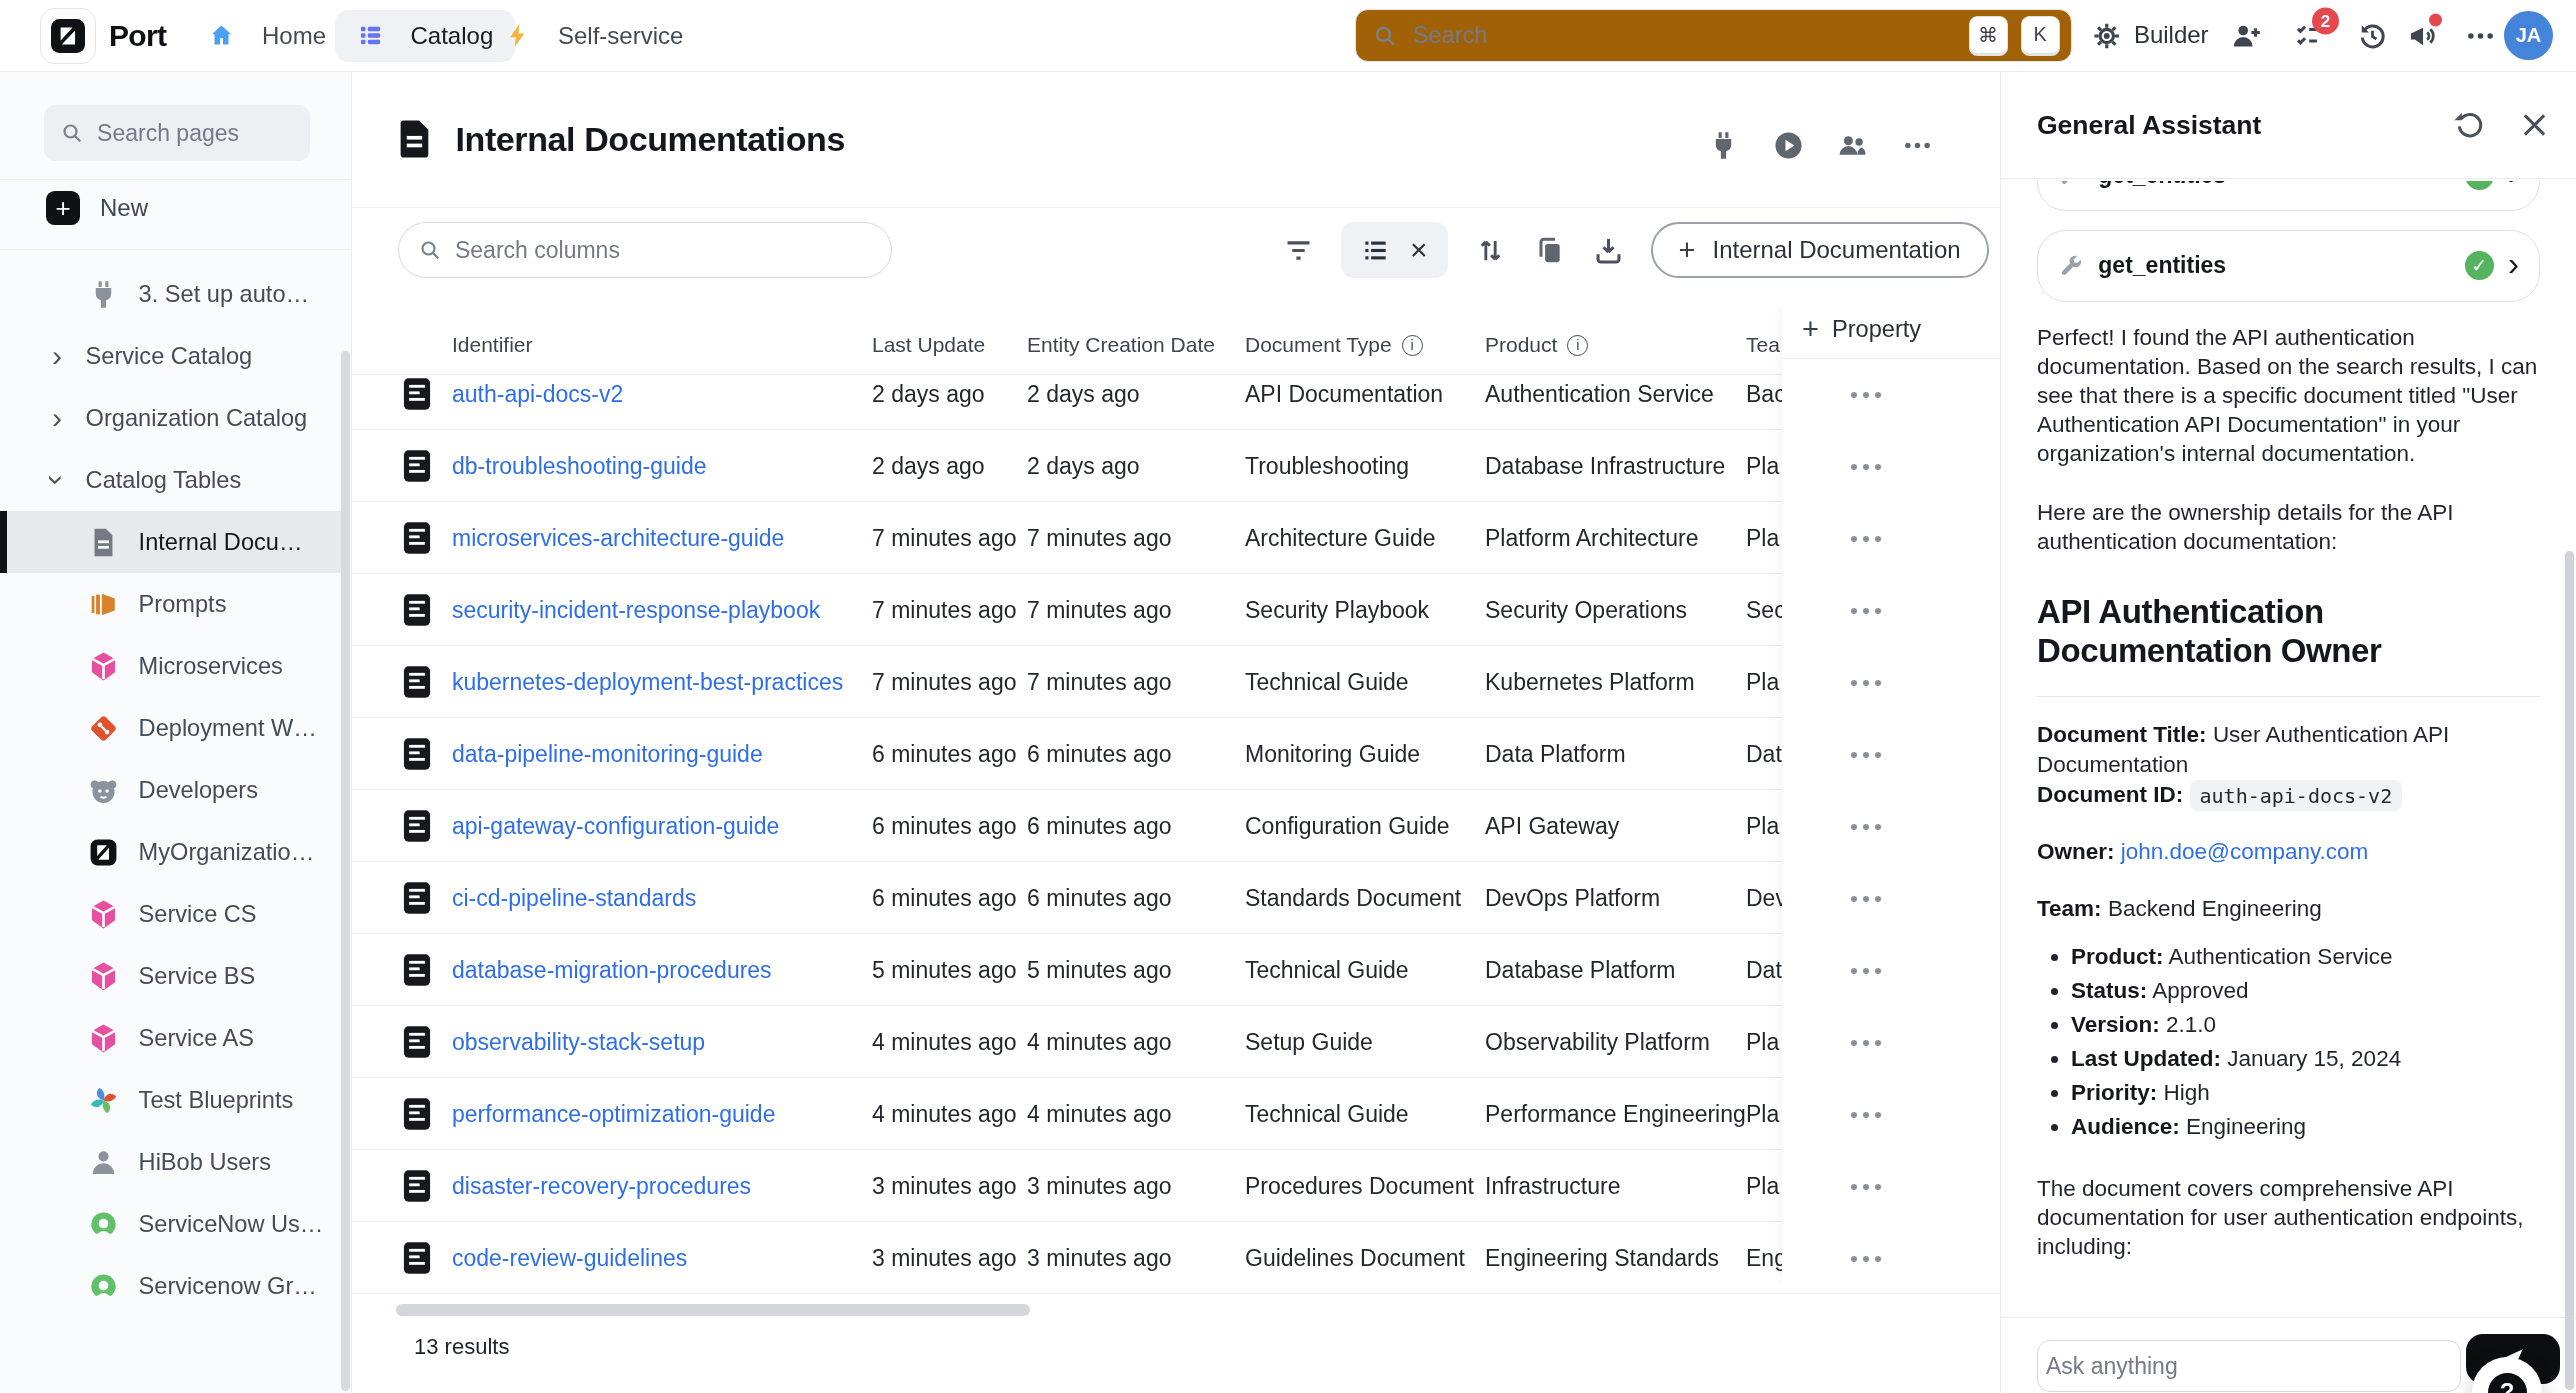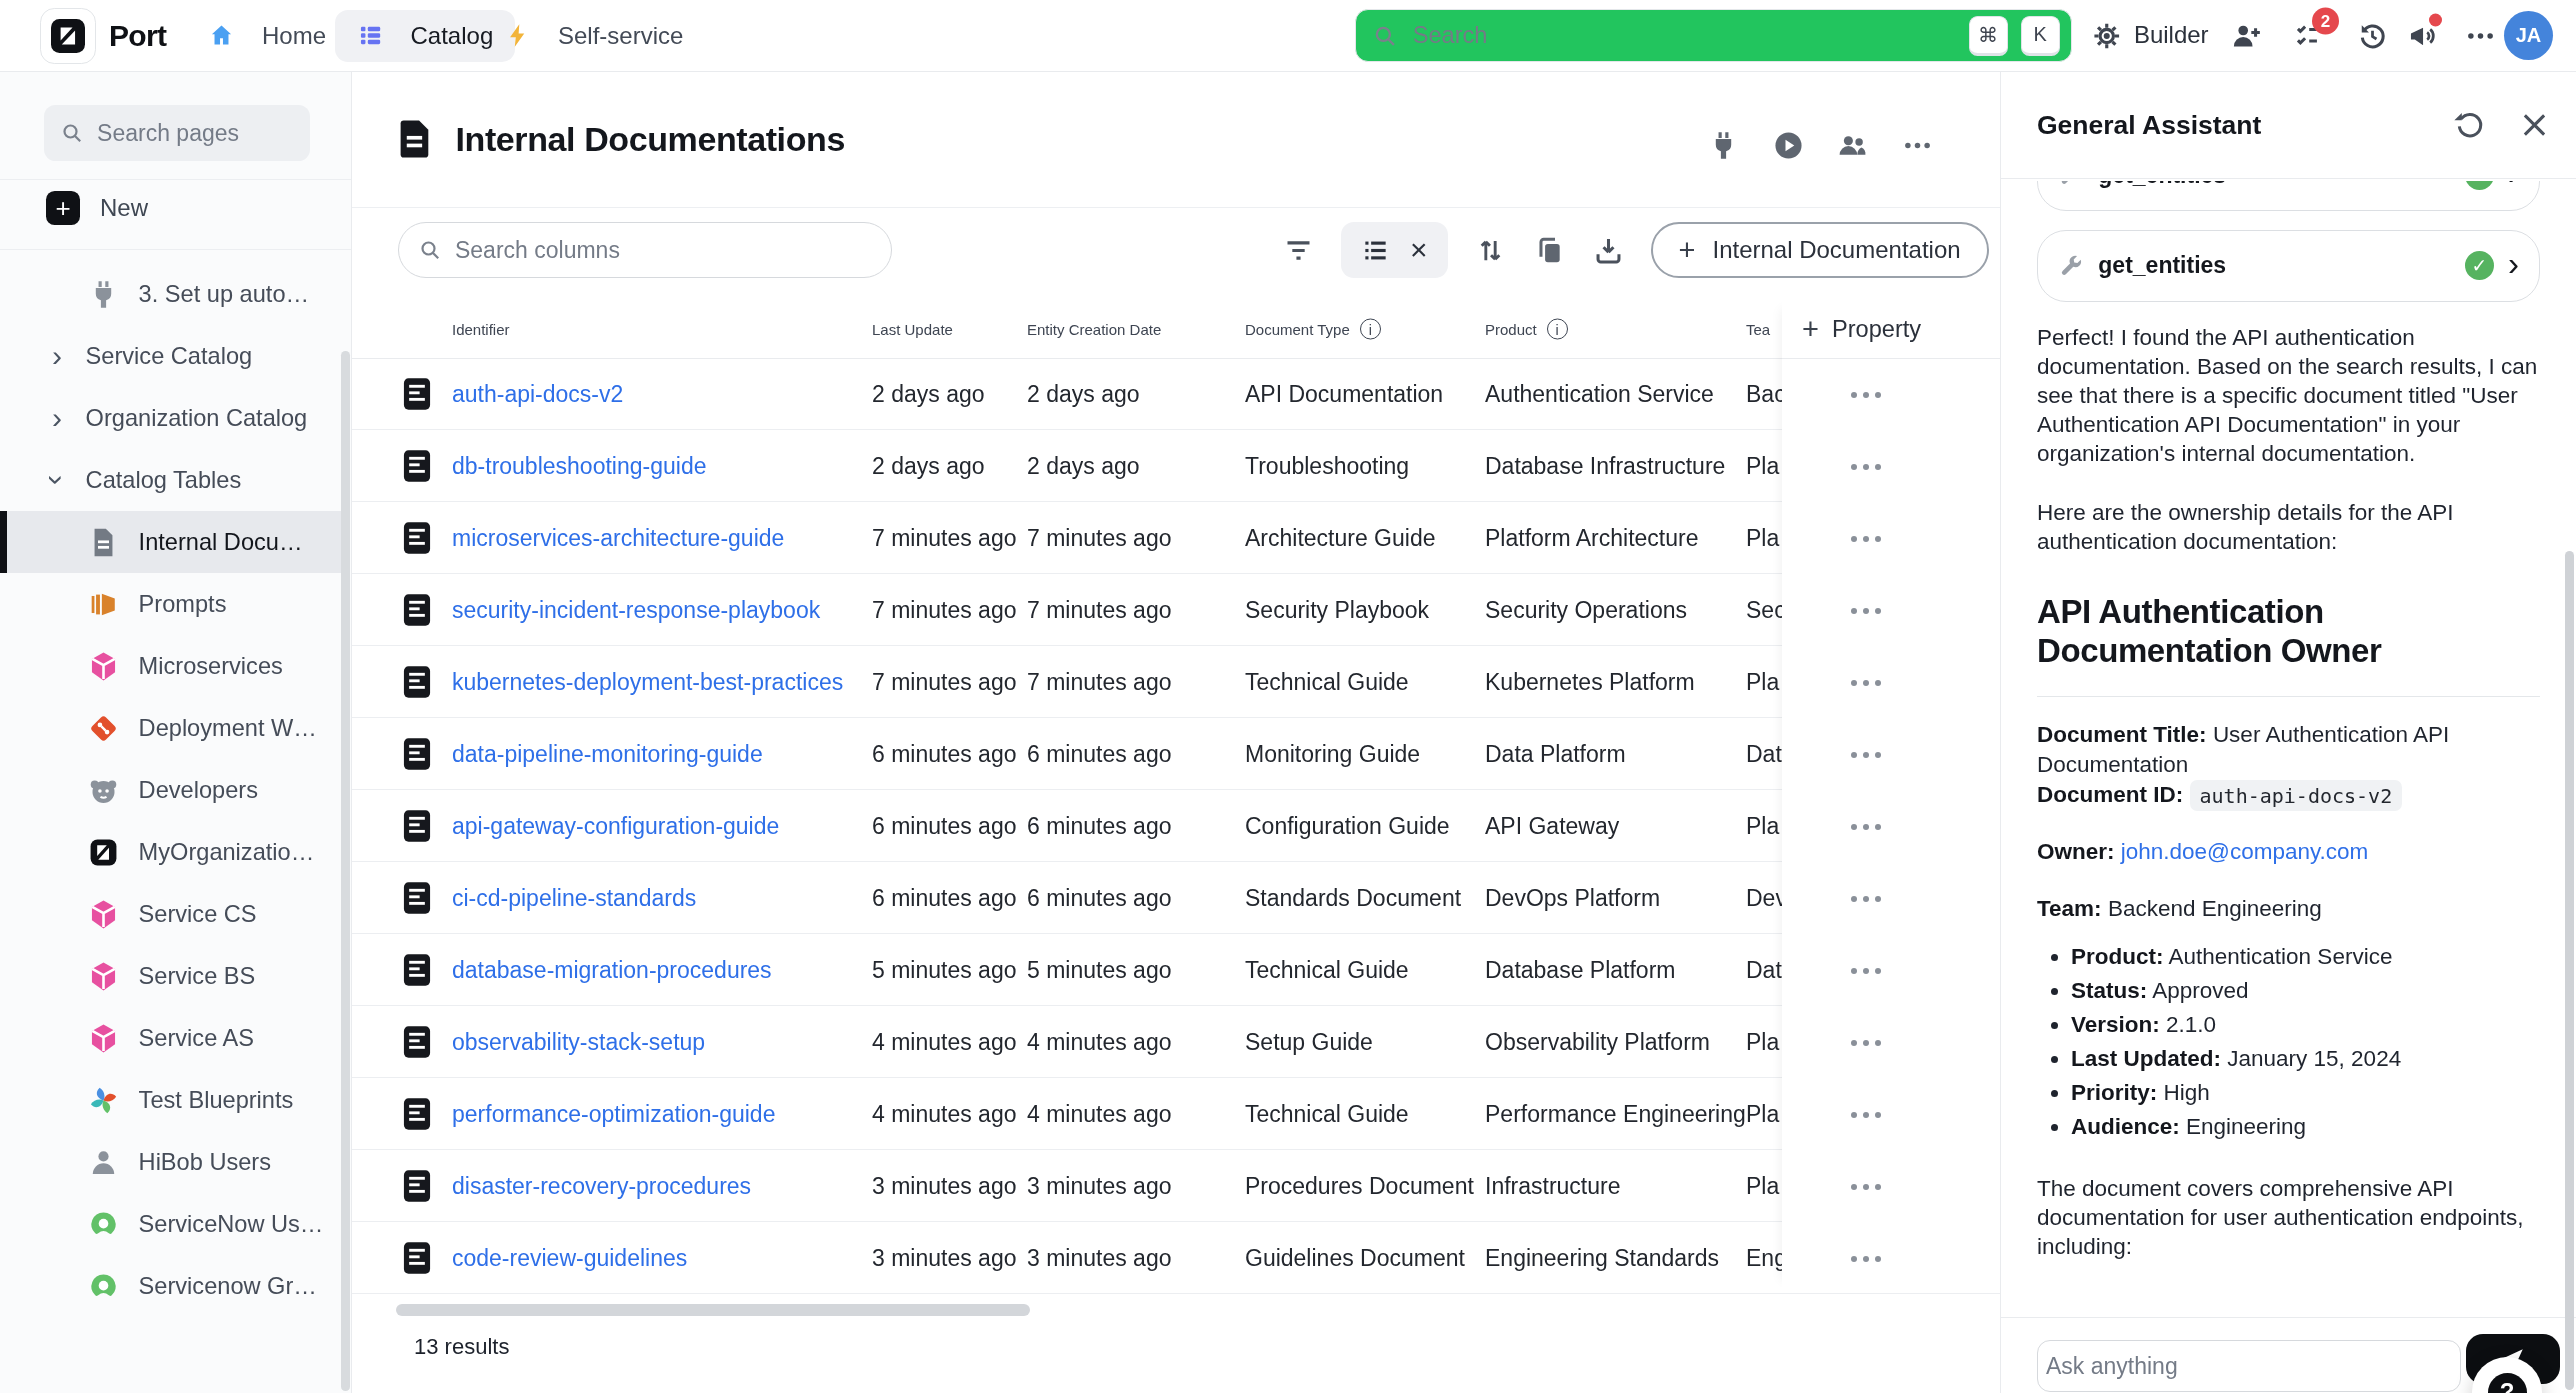--- a/index.html
+++ b/index.html
@@ -13,21 +13,21 @@
   
   .topnav{position:absolute;left:0;top:0;width:2576px;height:72px;background:#fff;border-bottom:1.4px solid #e9ebee;z-index:40}
   .logo-box{position:absolute;left:40px;top:7.9px;width:56px;height:56px;border:1.4px solid #e3e6e9;border-radius:14.3px;display:flex;align-items:center;justify-content:center;background:#fff}
   .logo-box .ic{width:34px;height:34px}
   .brand{position:absolute;left:109px;top:50%;transform:translateY(-50%);font-size:30px;font-weight:800;color:#0f1115;letter-spacing:-0.7px}
   .nav-item{position:absolute;top:50%;transform:translateY(-50%);display:flex;align-items:center;gap:27px;font-size:24px;color:#434a56;cursor:pointer}
   .nav-item .ic{width:27px;height:27px}
   .nav-home{left:208px}
   .nav-catalog{left:335px;background:#f0f1f4;border-radius:13px;padding:12px 21.5px;color:#171b22}
   .nav-self{left:504px}
-  .search-box{position:absolute;left:1355px;top:9.3px;width:717px;height:53px;background:#22c55e;border:1.4px solid #e4e7ea;border-radius:13px;display:flex;align-items:center;padding:0 11.4px 0 15.7px;gap:13px}
+  .search-box{position:absolute;left:1355px;top:9.3px;width:717px;height:53px;background:#a16207;border:1.4px solid #e4e7ea;border-radius:13px;display:flex;align-items:center;padding:0 11.4px 0 15.7px;gap:13px}
   .search-box .ic{width:26px;height:26px;flex:0 0 auto}
   .search-box input{flex:1;border:none;background:transparent;outline:none;font-size:23.6px;color:#1c212b;min-width:0}
   input::placeholder{color:#747b87}
   .kbd{width:39px;height:40px;background:#fff;border:1.4px solid #dfe3e7;border-bottom-width:3.6px;border-radius:8.6px;display:flex;align-items:center;justify-content:center;font-size:20px;color:#3f4550;flex:0 0 auto}
   .builder{position:absolute;left:2091px;top:50%;transform:translateY(-50%);display:flex;align-items:center;gap:11.4px;font-size:24px;color:#2b313b;cursor:pointer}
   .builder .ic{width:31.5px;height:31.5px}
   .tn-ic{position:absolute;top:50%;transform:translateY(-50%);width:33px;height:33px;cursor:pointer}
   .tn-invite{left:2230px}.tn-tasks{left:2293px}.tn-history{left:2356px}.tn-megaphone{left:2406px}.tn-more{left:2464px}
   .badge{position:absolute;top:-11.4px;right:-13px;min-width:27px;height:27px;border-radius:13.6px;background:#e5484d;color:#fff;font-size:17px;font-weight:700;display:flex;align-items:center;justify-content:center;padding:0 4.3px}
   .reddot{position:absolute;top:-5.7px;right:-2.9px;width:13px;height:13px;border-radius:50%;background:#e5484d}
@@ -63,21 +63,21 @@
   .col-search{position:absolute;left:46px;top:150px;width:494px;height:56px;border:1.4px solid #d6d9dd;border-radius:29px;background:#fff;display:flex;align-items:center;gap:11.4px;padding:0 18.6px}
   .col-search .ic{width:24px;height:24px;flex:0 0 auto}
   .col-search input{flex:1;border:none;background:transparent;outline:none;font-size:23px;min-width:0}
   .tb-right{position:absolute;top:150px;left:930px;height:56px;display:flex;align-items:center;gap:26px}
   .tb-right .ic{width:33px;height:33px;cursor:pointer}
   .pill{background:#f0f1f4;border-radius:13px;height:56px;display:flex;align-items:center;gap:20px;padding:0 20px;cursor:pointer}
   .pill .x{font-size:30px;color:#2b313b;line-height:1}
   .add-btn{height:56px;border:2.1px solid #9aa1aa;border-radius:29px;display:flex;align-items:center;gap:17px;padding:0 26px;font-size:24px;color:#2b313b;background:#fff;cursor:pointer;white-space:nowrap}
   .add-btn .plus{font-size:29px;font-weight:400;line-height:1;color:#3a414c}
 
-  .thead{position:absolute;top:228px;left:0;width:1648px;height:59px;border-bottom:1.4px solid #e9ebee;font-size:15px;color:#3e4552}
+  .thead{position:absolute;top:244px;left:0;width:1648px;height:59px;border-bottom:1.4px solid #e9ebee;font-size:21px;color:#3e4552}
   .th{position:absolute;top:50%;transform:translateY(-50%);display:flex;align-items:center;gap:10px;white-space:nowrap;cursor:pointer}
   .h-ident{left:100px}.h-upd{left:520px}.h-cre{left:675px}.h-typ{left:893px}.h-pro{left:1133px}.h-tea{left:1394px}
   .info{width:21px;height:21px;border:1.4px solid #3e4552;border-radius:50%;display:inline-flex;align-items:center;justify-content:center;font-size:14.3px;font-style:normal}
   .info::after{content:"i"}
 
   .tbody{position:absolute;top:286px;left:0;width:1648px}
   .trow{position:relative;height:72px;border-bottom:1.4px solid #eceef1}
   .row-icon{position:absolute;left:50px;top:50%;transform:translateY(-50%);width:30px;height:34px}
   .row-icon svg{width:100%;height:100%}
   .ident{position:absolute;left:100px;top:50%;transform:translateY(-50%);font-size:23px;color:#2e6fe8;text-decoration:none;cursor:pointer;white-space:nowrap}

